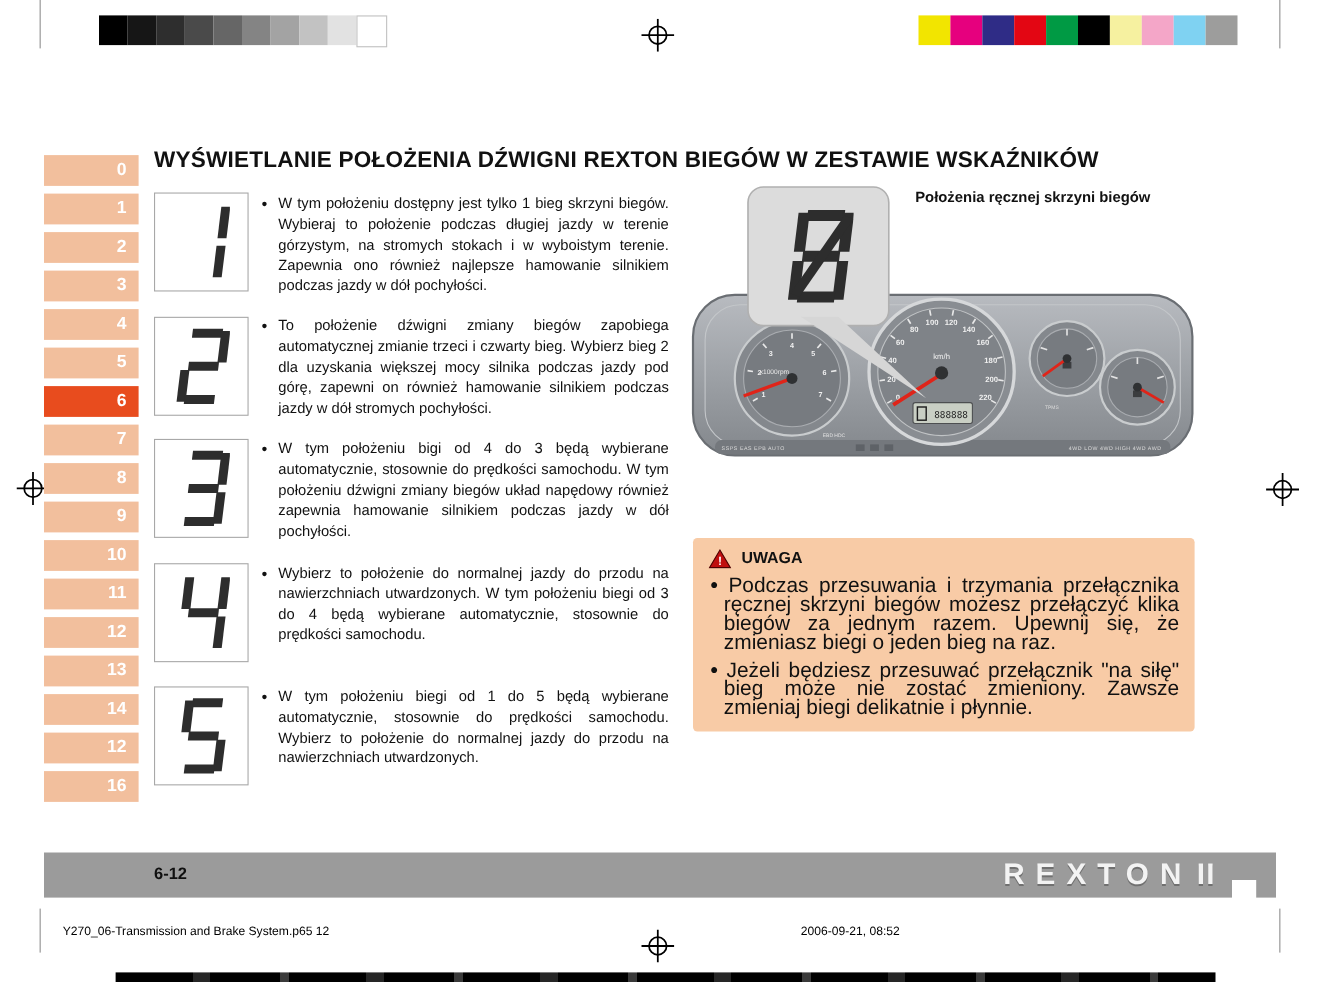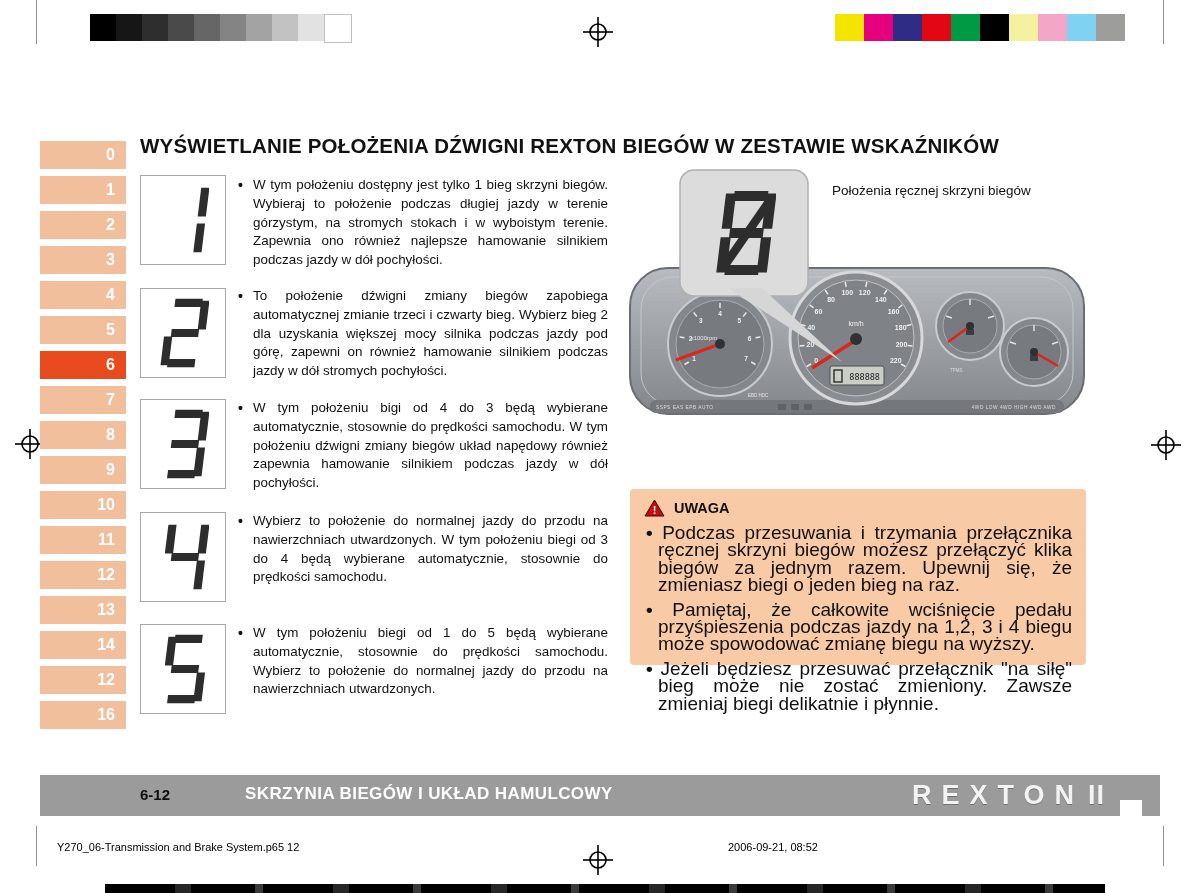--- a/index.html
+++ b/index.html
@@ -32,21 +32,21 @@
   .digitbox{position:absolute;left:140px;width:86px;height:90px;background:#fff;border:1px solid #a8a8a8;
             display:flex;align-items:center;justify-content:center;box-sizing:border-box;}
   .gear-digit{width:52px;height:78px;}
   .geartext{position:absolute;left:238px;width:370px;font-size:13.4px;line-height:18.8px;text-align:justify;}
   .geartext .bullet{position:absolute;left:0;top:0;font-size:14px;font-weight:bold;}
   .geartext p{margin:0 0 0 15px;}
 
   
   .cluster{position:absolute;left:628px;top:168px;width:458px;height:252px;}
   .cluster svg.cluster-svg{position:absolute;left:0;top:0;}
-  .cluster .caption{position:absolute;left:204px;top:15px;width:252px;font-size:13.5px;font-weight:normal;}
+  .cluster .caption{position:absolute;left:204px;top:4px;width:252px;font-size:13.5px;font-weight:bold;}
   .callout-glyph{position:absolute;left:84px;top:15px;width:64px;height:100px;}
 
   
   .warnbox{position:absolute;left:630px;top:489px;width:456px;height:176px;background:#f8cba6;border-radius:4px;box-sizing:border-box;}
   .warnhead{display:flex;align-items:center;gap:9px;padding:10px 0 0 14px;}
   .warnhead .wtitle{font-size:14.5px;font-weight:bold;}
   .warnlist{margin:7px 14px 0 16px;padding:0;list-style:none;}
   .warnlist li{font-size:19px;line-height:17.4px;text-align:justify;margin-bottom:7px;
                padding-left:12px;text-indent:-12px;}
   .warnlist li::before{content:"• ";font-weight:bold;}
@@ -353,28 +353,26 @@
   <div class="warnbox">
     <div class="warnhead">
       <svg width="21" height="18" viewBox="0 0 21 18">
         <polygon points="10.5,1 20,17 1,17" fill="#c00f0f" stroke="#4e0202" stroke-width="1"></polygon>
         <text x="10.5" y="15" font-size="11" font-weight="bold" fill="#fff" text-anchor="middle" font-family="Liberation Sans, sans-serif">!</text>
       </svg>
       <span class="wtitle">UWAGA</span>
     </div>
     <ul class="warnlist">
         <li>Podczas przesuwania i trzymania przełącznika ręcznej skrzyni biegów możesz przełączyć klika biegów za jednym razem. Upewnij się, że zmieniasz biegi o jeden bieg na raz.</li>
-        <li>Pamiętaj, że całkowite wciśnięcie pedału przyśpieszenia podczas jazdy na 1,2, 3 i 4 biegu może spowodować zmianę biegu na wyższy.</li>
         <li>Jeżeli będziesz przesuwać przełącznik "na siłę" bieg może nie zostać zmieniony. Zawsze zmieniaj biegi delikatnie i płynnie.</li>
       </ul>
   </div>
 
   <div class="footerbar">
     <span class="pagenum">6-12</span>
-    <span class="chapter">SKRZYNIA BIEGÓW I UKŁAD HAMULCOWY</span>
     <span class="brand">
       <span class="b1">REXTON</span><span class="b2">II</span>
     </span>
   </div>
   <div class="notch"></div>
 
   <div class="meta left">Y270_06-Transmission and Brake System.p65 12</div>
   <div class="meta right">2006-09-21, 08:52</div>
 
   <div class="bstrip"></div>

